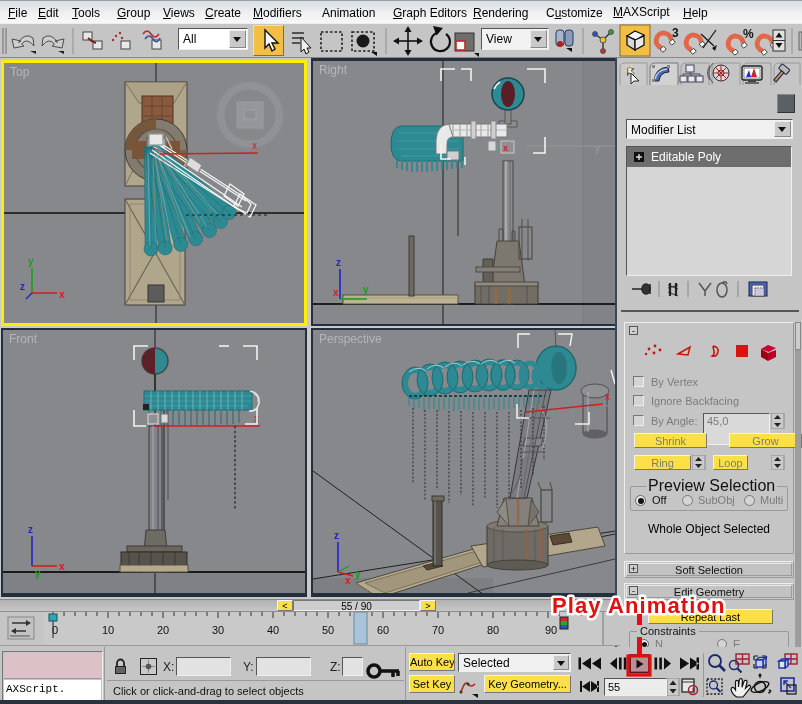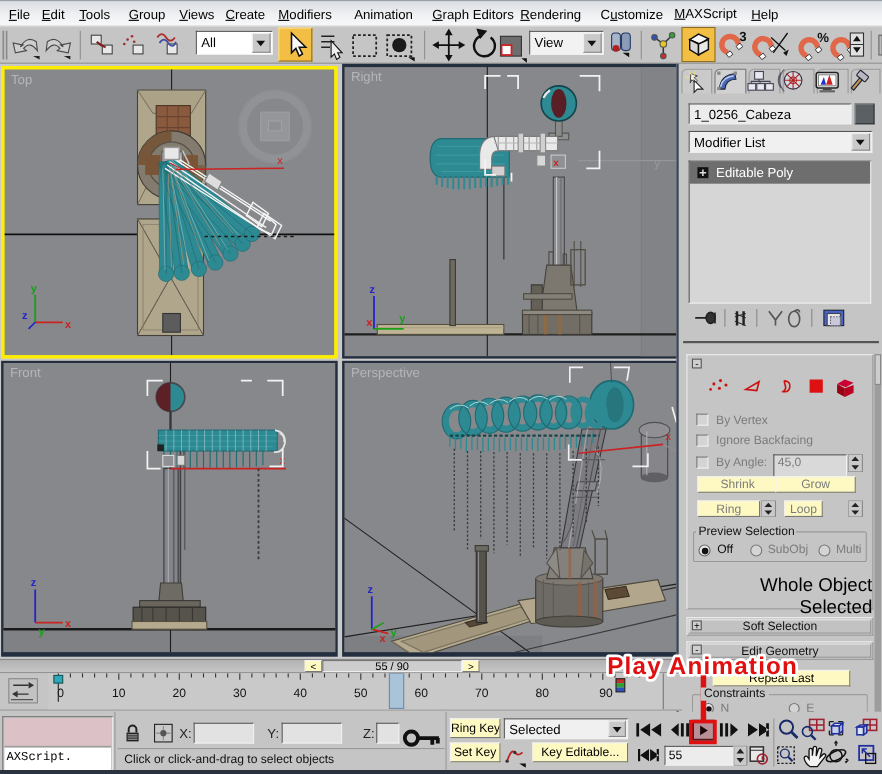--- a/index.html
+++ b/index.html
@@ -1,17 +1,17 @@
 <!DOCTYPE html>
 <html><head><meta charset="utf-8"><style>
 *{margin:0;padding:0;box-sizing:border-box}
 body{font-family:"Liberation Sans",sans-serif;}
 #root{position:relative;width:802px;height:704px;background:#c5c5c5;overflow:hidden;font-family:"Liberation Sans",sans-serif;}
 .abs{position:absolute}
-.btn{position:absolute;white-space:nowrap;overflow:hidden;background:#fef9c3;border-top:1px solid #f2f2f2;border-left:1px solid #f2f2f2;border-right:1px solid #777;border-bottom:1px solid #777;font-size:11px;color:#000;text-align:center;font-family:"Liberation Sans",sans-serif;}
+.btn{position:absolute;white-space:nowrap;overflow:hidden;background:#fde047;border-top:1px solid #f2f2f2;border-left:1px solid #f2f2f2;border-right:1px solid #777;border-bottom:1px solid #777;font-size:11px;color:#000;text-align:center;font-family:"Liberation Sans",sans-serif;}
 .fld{position:absolute;background:#e6e6e6;border-top:1.5px solid #555;border-left:1.5px solid #555;border-right:1px solid #efefef;border-bottom:1px solid #efefef;font-size:11px;}
 .gtxt{color:#7b7b7b}
 .hdr{position:absolute;background:#c2c2c2;border:1px solid #9a9a9a;border-top-color:#e8e8e8;border-left-color:#e8e8e8;font-size:11px;text-align:center;color:#111;}
 .pm{position:absolute;width:9px;height:9px;background:#cfcfcf;border:1px solid #555;font-size:9px;line-height:7px;text-align:center;color:#000}
 </style></head><body>
 <div id="root">
 
 <div class="abs" style="left:0;top:0;width:802px;height:23px;background:linear-gradient(#dadfe3,#eef0f2 55%,#f7f8f9);border-top:1px solid #98a0a8;font-size:12px;color:#000">
 <span class="abs" style="left:8px;top:5px"><u>F</u>ile</span>
 <span class="abs" style="left:38px;top:5px"><u>E</u>dit</span>
@@ -574,23 +574,20 @@
         <path d="M133 16 l3 -9 3 9 z" fill="#c22"></path>
         <rect x="130" y="19" width="8" height="2" fill="#444"></rect>
         <rect x="127" y="21" width="14" height="2" fill="#666"></rect>
 
 <g transform="rotate(40 163 12)">
           <rect x="158" y="4" width="10" height="6" rx="1" fill="#b8b8c0" stroke="#223"></rect>
           <rect x="162" y="10" width="3" height="12" fill="#c09858" stroke="#223"></rect>
         </g>
 </svg>
 
-<div class="fld" style="left:9px;top:36px;width:148px;height:19px;background:#ececec">
-        <span class="abs" style="left:4px;top:2px;font-size:12px">1_0256_Cabeza</span>
-      </div>
 <div class="abs" style="left:160px;top:36px;width:18px;height:19px;background:#5a6064;border:1px solid #333;border-top-color:#888;border-left-color:#888"></div>
 
 <div class="fld" style="left:9px;top:61px;width:167px;height:20px;background:#f0f0f0">
         <span class="abs" style="left:4px;top:3px;font-size:12px">Modifier List</span>
 <div class="abs" style="right:1px;top:1px;width:17px;height:16px;background:#c9c9c9;border:1px solid #888;border-top-color:#eee;border-left-color:#eee"><svg width="15" height="14">
             <path d="M3 5 l8 0 l-4 5 z" fill="#111"></path>
           </svg></div>
       </div>
 
 <div class="fld" style="left:9px;top:88px;width:166px;height:130px;background:#d6d6d6">
@@ -650,44 +647,44 @@
 <span class="abs gtxt" style="left:26px;top:92px;font-size:11px">By Angle:</span>
 <div class="fld" style="left:78px;top:90px;width:67px;height:32px;background:#d9d9d9">
           <span class="abs gtxt" style="left:3px;top:1px">45,0</span>
         </div>
 <svg class="abs" style="left:146px;top:90px" width="14" height="16">
           <rect width="13" height="16" fill="#c9c9c9" stroke="#888"></rect>
           <path d="M3 6 l7 0 l-3.5 -4 z" fill="#222"></path>
           <path d="M3 10 l7 0 l-3.5 4 z" fill="#222"></path>
         </svg>
 <div class="btn gtxt" style="left:9px;top:110px;width:73px;height:15px;line-height:14px">Shrink</div>
-<div class="btn gtxt" style="left:80px;top:110px;width:73px;height:15px;line-height:14px">Grow</div>
+<div class="btn gtxt" style="left:104px;top:110px;width:73px;height:15px;line-height:14px">Grow</div>
 <div class="btn gtxt" style="left:9px;top:132px;width:57px;height:15px;line-height:14px">Ring</div>
 <svg class="abs" style="left:67px;top:132px" width="14" height="15">
           <rect width="13" height="15" fill="#c9c9c9" stroke="#888"></rect>
           <path d="M3 6 l7 0 l-3.5 -4 z" fill="#222"></path>
           <path d="M3 9 l7 0 l-3.5 4 z" fill="#222"></path>
         </svg>
 <div class="btn gtxt" style="left:88px;top:132px;width:35px;height:15px;line-height:14px">Loop</div>
 <svg class="abs" style="left:146px;top:132px" width="14" height="15">
           <rect width="13" height="15" fill="#c9c9c9" stroke="#888"></rect>
           <path d="M3 6 l7 0 l-3.5 -4 z" fill="#222"></path>
           <path d="M3 9 l7 0 l-3.5 4 z" fill="#222"></path>
         </svg>
 <fieldset class="abs" style="left:5px;top:154px;width:158px;height:34px;border:1px solid #999;border-radius:2px">
-<legend style="font-size:11px;color:#111;margin-left:2px;padding:0 2px">Preview Selection</legend>
+<legend style="font-size:16px;color:#111;margin-left:15px;padding:0 2px">Preview Selection</legend>
 </fieldset>
 <span class="abs" style="left:10px;top:172px;width:11px;height:11px;border-radius:50%;background:#e8e8e8;border:1px solid #666"></span>
 <span class="abs" style="left:13px;top:175px;width:6px;height:6px;border-radius:50%;background:#111"></span>
 <span class="abs" style="left:27px;top:171px;font-size:11px;color:#111">Off</span>
 <span class="abs" style="left:57px;top:172px;width:11px;height:11px;border-radius:50%;background:#d4d4d4;border:1px solid #777"></span>
 <span class="abs gtxt" style="left:73px;top:171px;font-size:11px">SubObj</span>
 <span class="abs" style="left:119px;top:172px;width:11px;height:11px;border-radius:50%;background:#d4d4d4;border:1px solid #777"></span>
 <span class="abs gtxt" style="left:135px;top:171px;font-size:11px">Multi</span>
-<div class="abs" style="left:0;top:199px;width:168px;text-align:right;font-size:17px;color:#000">Whole Object Selected</div>
+<div class="abs" style="left:0;top:199px;width:168px;text-align:center;font-size:12px;color:#000">Whole Object Selected</div>
 </div>
 
 <div class="abs" style="left:7px;top:503px;width:170px;height:17px;border:1px solid #999;border-top-color:#eee;border-left-color:#eee">
 <div class="hdr" style="left:1px;top:1px;width:166px;height:13px;line-height:12px">Soft Selection</div>
 <div class="pm" style="left:4px;top:2px;line-height:8px">+</div>
 </div>
 
 <div class="abs" style="left:7px;top:525px;width:170px;height:17px;border:1px solid #999;border-top-color:#eee;border-left-color:#eee">
 <div class="hdr" style="left:1px;top:1px;width:166px;height:13px;line-height:12px">Edit Geometry</div>
 <div class="pm" style="left:4px;top:2px;line-height:8px">-</div>
@@ -774,35 +771,35 @@
 <span class="abs" style="left:330px;top:13px;font-size:12px;color:#222">Z:</span>
 <div class="fld" style="left:342px;top:10px;width:21px;height:19px;background:#e2e2e2"></div>
 
 <svg class="abs" style="left:366px;top:14px" width="36" height="26" viewBox="0 0 36 26">
         <circle cx="8" cy="10" r="6" fill="none" stroke="#111" stroke-width="3.5"></circle>
         <path d="M13 10 h20 M27 10 v6 M32 10 v5" stroke="#111" stroke-width="3.5"></path>
       </svg>
 
 <div class="abs" style="left:107px;top:33px;width:297px;height:20px;border-top:1px solid #999;font-size:11px;color:#111;padding:4px 0 13px 6px">Click or click-and-drag to select objects</div>
 <div class="abs" style="left:405px;top:0;width:1px;height:57px;background:#999"></div>
-<div class="btn" style="left:409px;top:6px;width:46px;height:18px;line-height:17px;font-size:11px">Ring Key</div>
+<div class="btn" style="left:409px;top:6px;width:46px;height:18px;line-height:17px;font-size:11px">Auto Key</div>
 <div class="btn" style="left:409px;top:28px;width:46px;height:18px;line-height:17px;font-size:11px">Set Key</div>
 <div class="fld" style="left:458px;top:6px;width:113px;height:19px;background:#f0f0f0">
         <span class="abs" style="left:4px;top:2px;font-size:12px">Selected</span>
 <div class="abs" style="right:1px;top:1px;width:16px;height:15px;background:#c9c9c9;border:1px solid #888;border-top-color:#eee;border-left-color:#eee"><svg width="14" height="13">
             <path d="M3 5 l8 0 l-4 5 z" fill="#111"></path>
           </svg></div>
       </div>
 <svg class="abs" style="left:459px;top:29px" width="20" height="22">
         <path d="M2 16 Q6 4 9 8 T16 8" fill="none" stroke="#c02020" stroke-width="1.6"></path>
         <circle cx="2" cy="16" r="1.5" fill="#333"></circle>
         <circle cx="9" cy="8" r="1.5" fill="#333"></circle>
         <path d="M13 18 l6 0 l0 4 z" fill="#111"></path>
       </svg>
-<div class="btn" style="left:484px;top:28px;width:87px;height:18px;line-height:17px;font-size:11px">Key Editable...</div>
+<div class="btn" style="left:484px;top:28px;width:87px;height:18px;line-height:17px;font-size:11px">Key Geometry...</div>
 
 <svg class="abs" style="left:576px;top:7px" width="125" height="20" viewBox="0 0 125 20">
 <g fill="#111">
 <path d="M2.5 3.5 v12 h2.5 v-12 z M15 3.5 l-9 6 l9 6 z M25 3.5 l-9 6 l9 6 z"></path>
 <path d="M41 3.5 l-7 6 l7 6 z M43 3.5 h2.6 v12 h-2.6 z M47.8 3.5 h2.6 v12 h-2.6 z"></path>
 </g>
 <rect x="54" y="1" width="19" height="17.5" fill="#b89098" stroke="#5c1418" stroke-width="1.8"></rect>
 <path d="M60.5 5.5 l7 4.5 l-7 4.5 z" fill="#1a0a0a"></path>
 <g fill="#111">
 <path d="M78.5 3.5 h2.6 v12 h-2.6 z M83.3 3.5 h2.6 v12 h-2.6 z M88 3.5 l7 6 l-7 6 z"></path>

